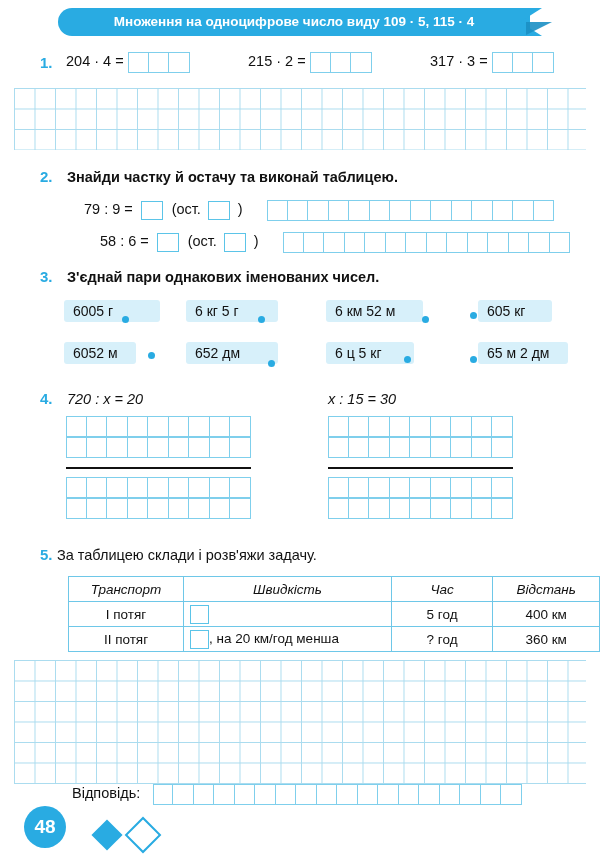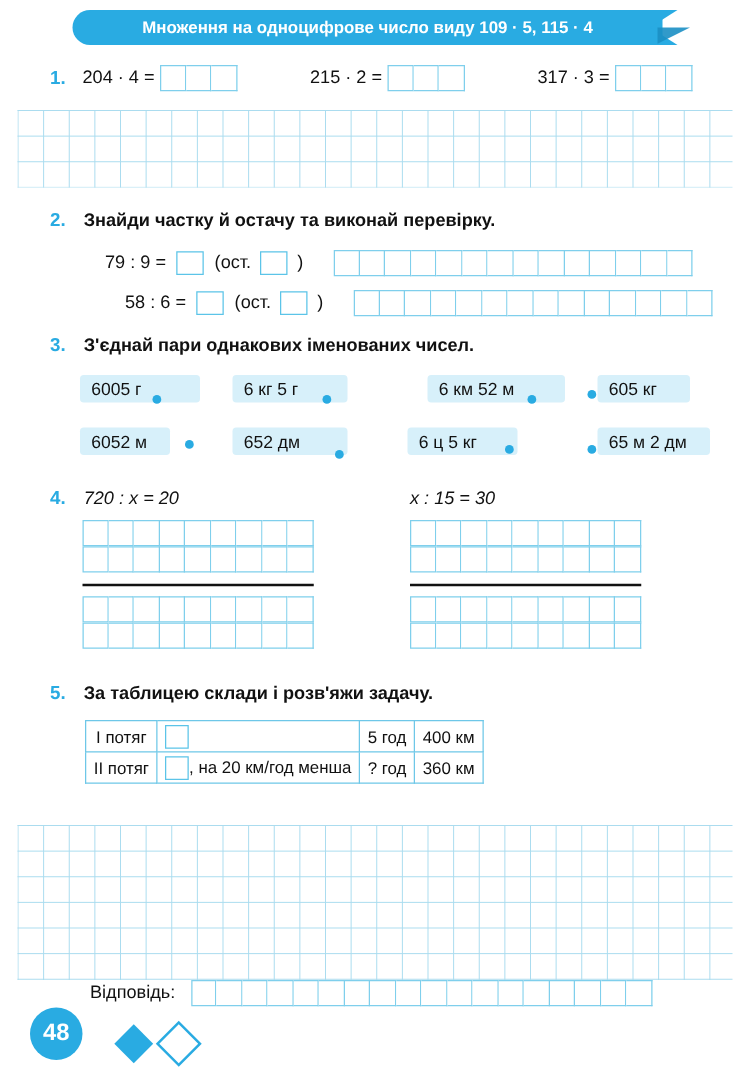--- a/index.html
+++ b/index.html
@@ -173,21 +173,21 @@
       <span class="cells">
           <span></span>
           <span></span>
           <span></span>
         </span>
     </div>
   </div>
 
   <div style="position:absolute;left:40px;top:168px;">
     <span class="num">2.</span>
-    <span class="txt" style="margin-left:10px;font-weight:bold;">Знайди частку й остачу та виконай перевірку.</span>
+    <span class="txt" style="margin-left:10px;font-weight:bold;">Знайди частку й остачу та виконай таблицею.</span>
   </div>
 
   <div style="position:absolute;left:84px;top:200px;">
     <span class="txt">79 : 9 =</span>
     <span class="cellbox" style="width:22px;margin:0 4px;"></span>
     <span class="txt">(ост.</span>
     <span class="cellbox" style="width:22px;margin:0 3px;"></span>
     <span class="txt">)</span>
     <span class="cells" style="margin-left:20px;">
       <span></span>
@@ -231,21 +231,21 @@
     </span>
   </div>
 
   <div style="position:absolute;left:40px;top:268px;">
     <span class="num">3.</span>
     <span class="txt" style="margin-left:10px;font-weight:bold;">З'єднай пари однакових іменованих чисел.</span>
   </div>
 
   <div class="chip" style="left:64px;top:300px;width:96px;">6005 г</div>
   <div class="chip" style="left:186px;top:300px;width:92px;">6 кг 5 г</div>
-  <div class="chip" style="left:326px;top:300px;width:110px;margin-left:16px;">6 км 52 м</div>
+  <div class="chip" style="left:326px;top:300px;width:97px;">6 км 52 м</div>
   <div class="chip" style="left:478px;top:300px;width:74px;">605 кг</div>
 
   <div class="chip" style="left:64px;top:342px;width:72px;">6052 м</div>
   <div class="chip" style="left:186px;top:342px;width:92px;">652 дм</div>
   <div class="chip" style="left:326px;top:342px;width:88px;">6 ц 5 кг</div>
   <div class="chip" style="left:478px;top:342px;width:90px;">65 м 2 дм</div>
 
   <div class="dot" style="left:122px;top:316px;"></div>
   <div class="dot" style="left:258px;top:316px;"></div>
   <div class="dot" style="left:422px;top:316px;"></div>
@@ -350,25 +350,31 @@
       <span></span>
       <span></span>
       <span></span>
       <span></span>
       <span></span>
       <span></span>
   </div>
 
   <div style="position:absolute;left:40px;top:546px;">
     <span class="num">5.</span>
-    <span class="txt" style="margin-left:10px;font-weight:bold;">За таблицею склади і розв'яжи задачу.</span>
+    <span class="txt" style="font-weight:normal;">За таблицею склади і розв'яжи задачу.</span>
   </div>
 
   <table class="tb">
     <tbody>
+        <tr>
+      <td class="head" style="width:104px;">Транспорт</td>
+      <td class="head" style="width:198px;">Швидкість</td>
+      <td class="head" style="width:92px;">Час</td>
+      <td class="head" style="width:96px;">Відстань</td>
+    </tr>
     <tr>
       <td>I потяг</td>
       <td class="left">
         <span class="smallbox"></span>
       </td>
       <td>5 год</td>
       <td>400 км</td>
     </tr>
     <tr>
       <td>II потяг</td>

